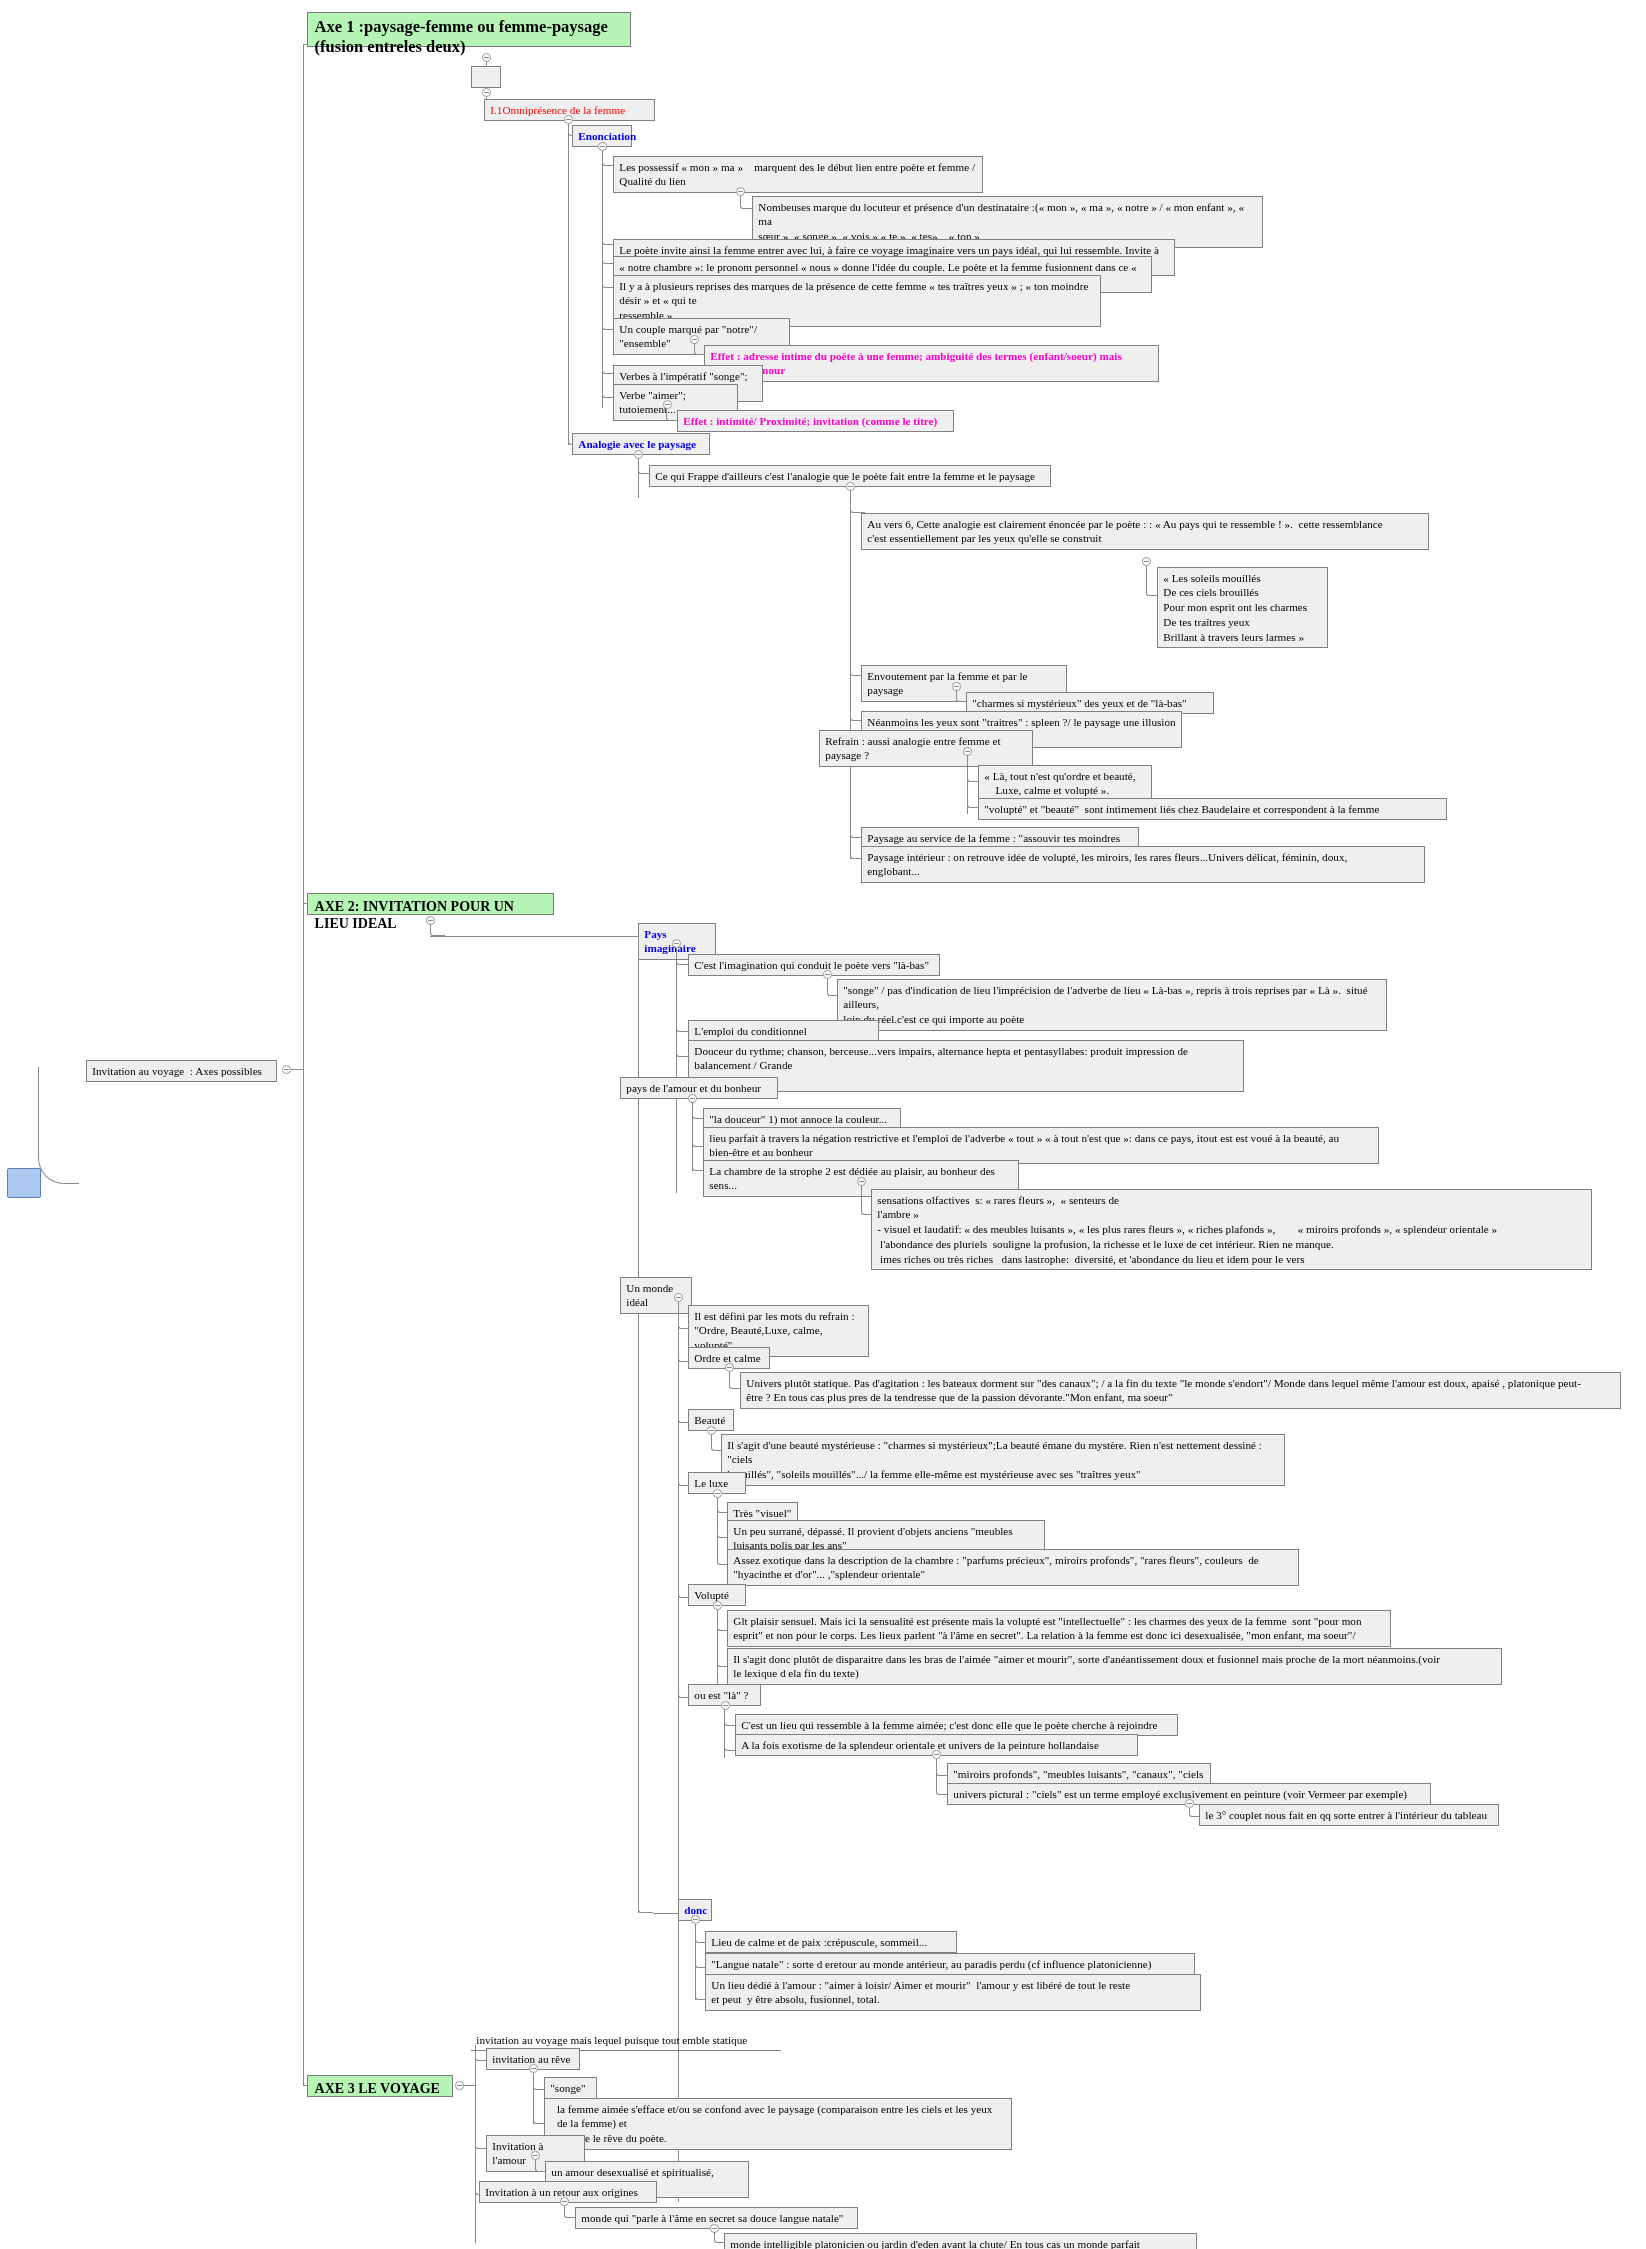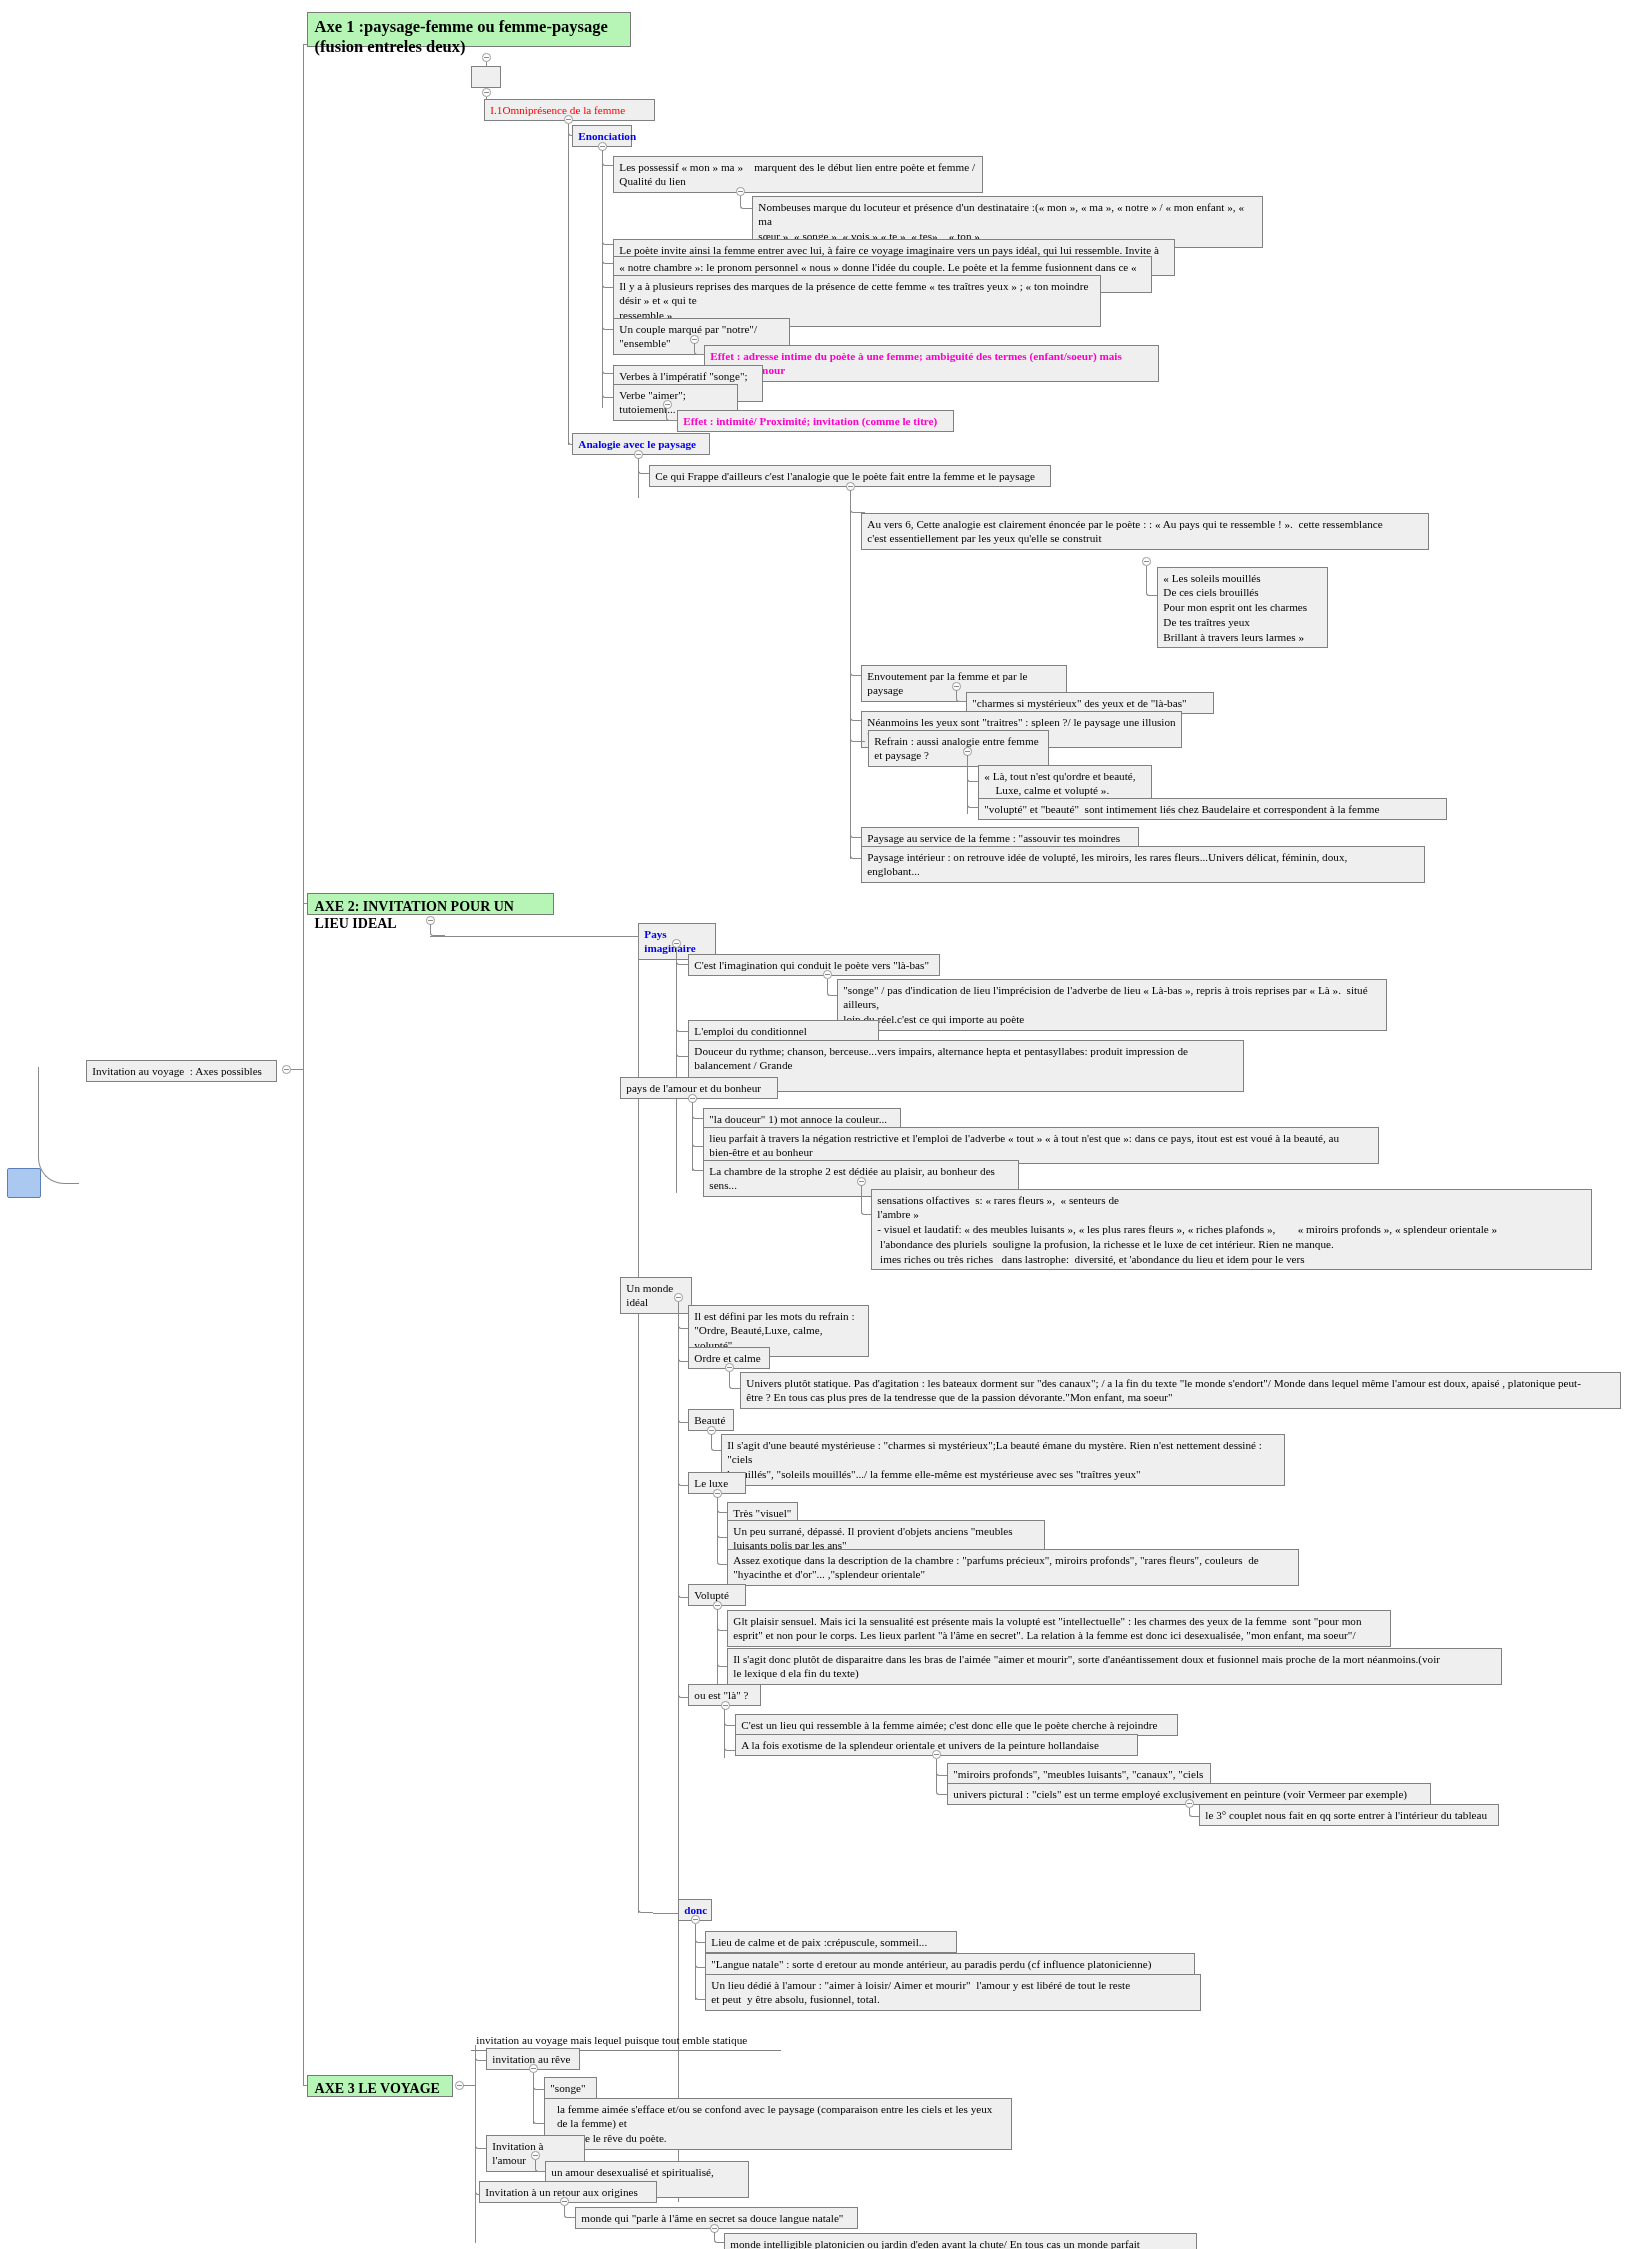--- a/index.html
+++ b/index.html
@@ -118,21 +118,21 @@
   <div class="elbow" style="left:850px;top:667px;width:14.5px;height:9.2px;"></div>
   <div class="node" style="left:861px;top:665px;width:206px;">Envoutement par la femme et par le paysage</div>
   <div class="knob" style="left:952px;top:682px;"></div>
   <div class="elbow" style="left:956px;top:690px;width:14.5px;height:12px;"></div>
   <div class="node" style="left:966px;top:692px;width:248px;">"charmes si mystérieux" des yeux et de "là-bas"</div>
 
   <div class="elbow" style="left:850px;top:712px;width:14.5px;height:9.2px;"></div>
   <div class="node" style="left:861px;top:711px;width:321px;">Néanmoins les yeux sont "traitres" : spleen ?/ le paysage une illusion ?</div>
 
   <div class="elbow" style="left:850px;top:733px;width:14.5px;height:9.2px;"></div>
-  <div class="node" style="left:868px;top:730px;width:181px;">Refrain : aussi analogie entre femme et paysage ?</div>
+  <div class="node" style="left:819px;top:730px;width:214px;">Refrain : aussi analogie entre femme et paysage ?</div>
   <div class="knob" style="left:963px;top:747px;"></div>
   <div class="vline" style="left:967px;top:755px;height:59px;"></div>
   <div class="elbow" style="left:967px;top:765px;width:14.5px;height:16.5px;"></div>
   <div class="node" style="left:978px;top:765px;width:174px;">« Là, tout n'est qu'ordre et beauté,
     Luxe, calme et volupté ».</div>
   <div class="elbow" style="left:967px;top:799px;width:14.5px;height:9.2px;"></div>
   <div class="node" style="left:978px;top:798px;width:469px;">"volupté" et "beauté"  sont intimement liés chez Baudelaire et correspondent à la femme</div>
 
   <div class="elbow" style="left:850px;top:829px;width:14.5px;height:9.2px;"></div>
   <div class="node" style="left:861px;top:827px;width:278px;">Paysage au service de la femme : "assouvir tes moindres désirs"</div>

